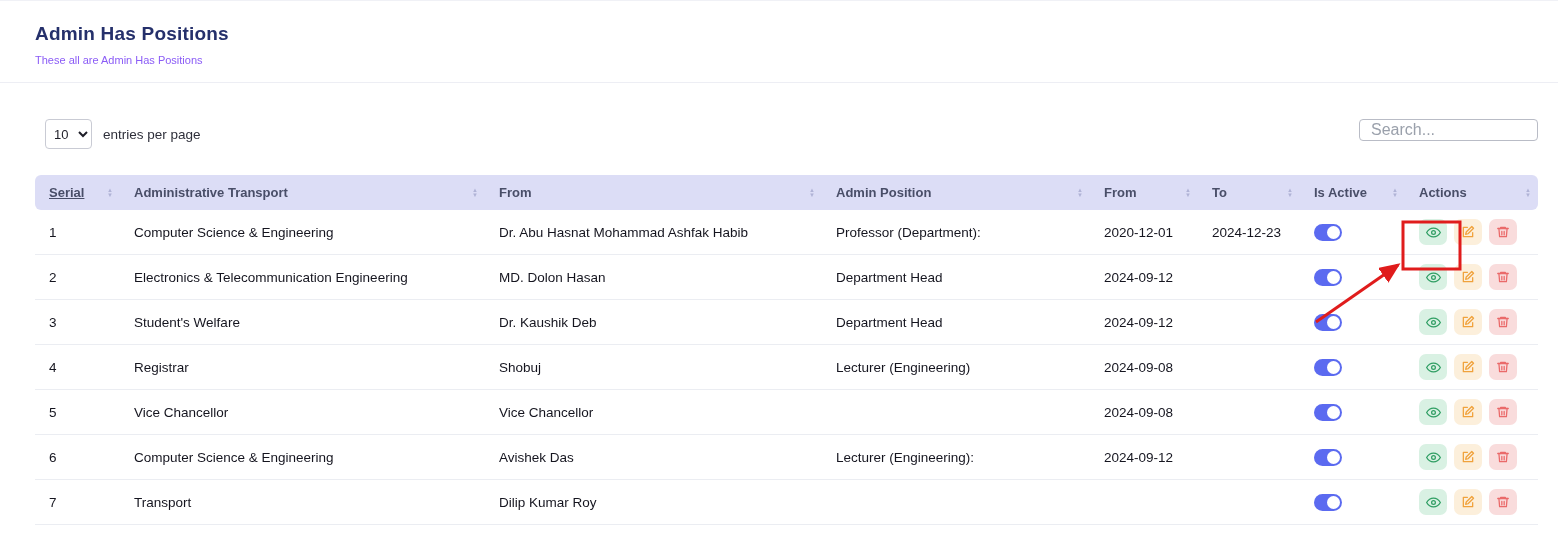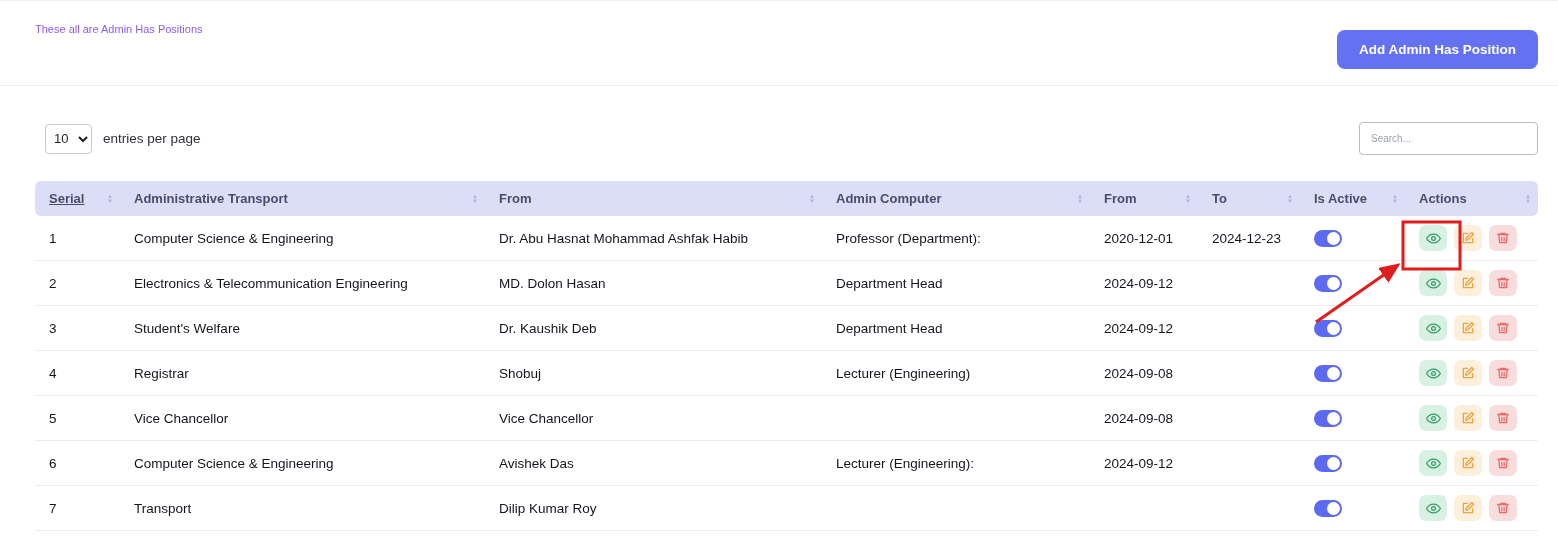--- a/index.html
+++ b/index.html
@@ -27,22 +27,22 @@
     display:flex; justify-content:space-between; 
     padding:36px 20px 0 45px;
   }
   .entries { display:flex; align-items:center; gap:11px; }
   .entries-select {
     width:47px; height:30px; border:1px solid #c9cbd4; border-radius:4px;
     font-family:"Liberation Sans", sans-serif; font-size:13px; color:#1e1e28; padding:0 4px; background:#fff;
   }
   .entries-label { font-size:13.5px; color:#2e2f3a; }
   .search-input {
-    width:179px; height:33px; border:1px solid #b9bcc6; border-radius:4px;
-    padding:0 11px; font-family:"Liberation Sans", sans-serif; font-size:10px; color:#333; outline:none;
+    width:179px; height:22px; border:1px solid #b9bcc6; border-radius:4px;
+    padding:0 11px; font-family:"Liberation Sans", sans-serif; font-size:16px; color:#333; outline:none;
   }
   .search-input::placeholder { color:#9aa0ab; }
   table {
     border-collapse:separate; border-spacing:0;
     margin:26px 20px 0 35px; width:1503px; table-layout:fixed;
   }
   thead th {
     background:#dcddf6; color:#494e68; font-weight:bold; text-align:left;
     height:35px; padding:0 20px 0 14px; font-size:13px; position:relative;
     white-space:nowrap; overflow:hidden;
@@ -75,23 +75,23 @@
   .act.view { background:#d9f1e3; }
   .act.edit { background:#fcefdb; }
   .act.del  { background:#f9dcdc; }
   .overlay { position:absolute; left:0; top:0; pointer-events:none; }
 </style>
 </head>
 <body>
 
 <div class="page-header">
   <div>
+    <h1 class="title">Admin Has Positions</h1>
     <div class="subtitle">These all are Admin Has Positions</div>
   </div>
-  <button class="add-btn">Add Admin Has Position</button>
 </div>
 
 <div class="controls">
   <div class="entries">
     <select class="entries-select">
       <option>10</option>
     </select>
     <span class="entries-label">entries per page</span>
   </div>
   <input class="search-input" type="text" placeholder="Search..." style="">
@@ -115,21 +115,21 @@
             <span>▼</span>
           </span></th>
       <th><span>Administrative Transport</span><span class="sort">
             <span>▲</span>
             <span>▼</span>
           </span></th>
       <th><span>From</span><span class="sort">
             <span>▲</span>
             <span>▼</span>
           </span></th>
-      <th><span>Admin Computer</span><span class="sort">
+      <th><span>Admin Position</span><span class="sort">
             <span>▲</span>
             <span>▼</span>
           </span></th>
       <th><span>From</span><span class="sort">
             <span>▲</span>
             <span>▼</span>
           </span></th>
       <th><span>To</span><span class="sort">
             <span>▲</span>
             <span>▼</span>

